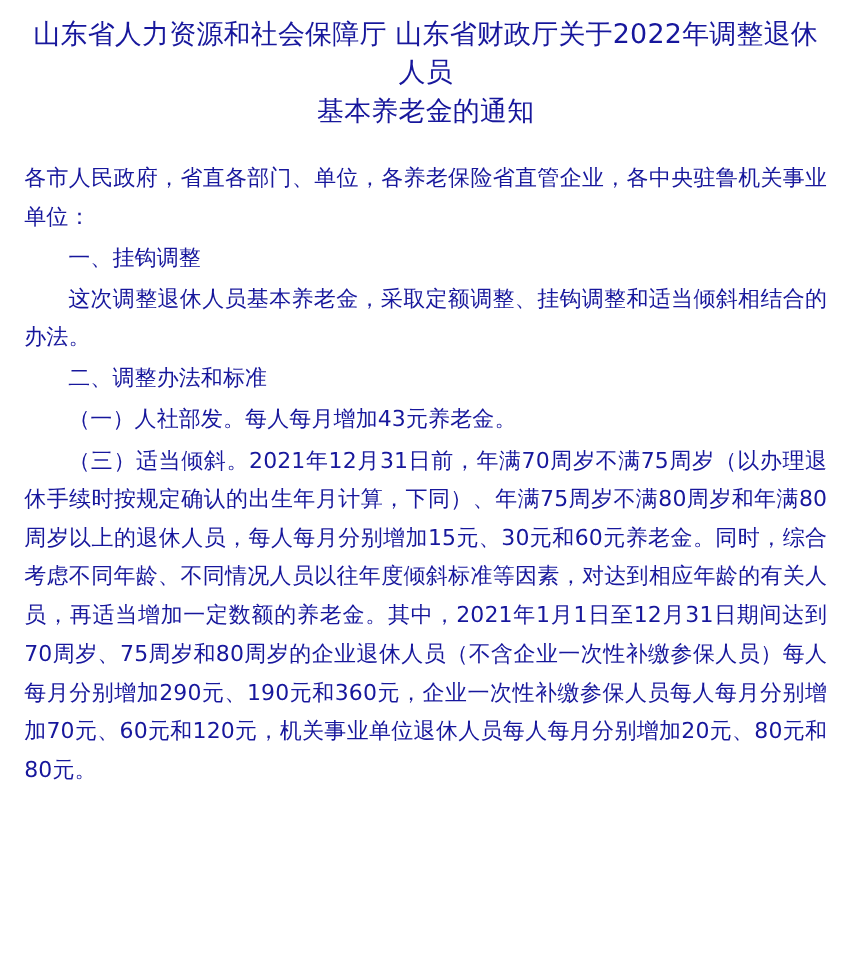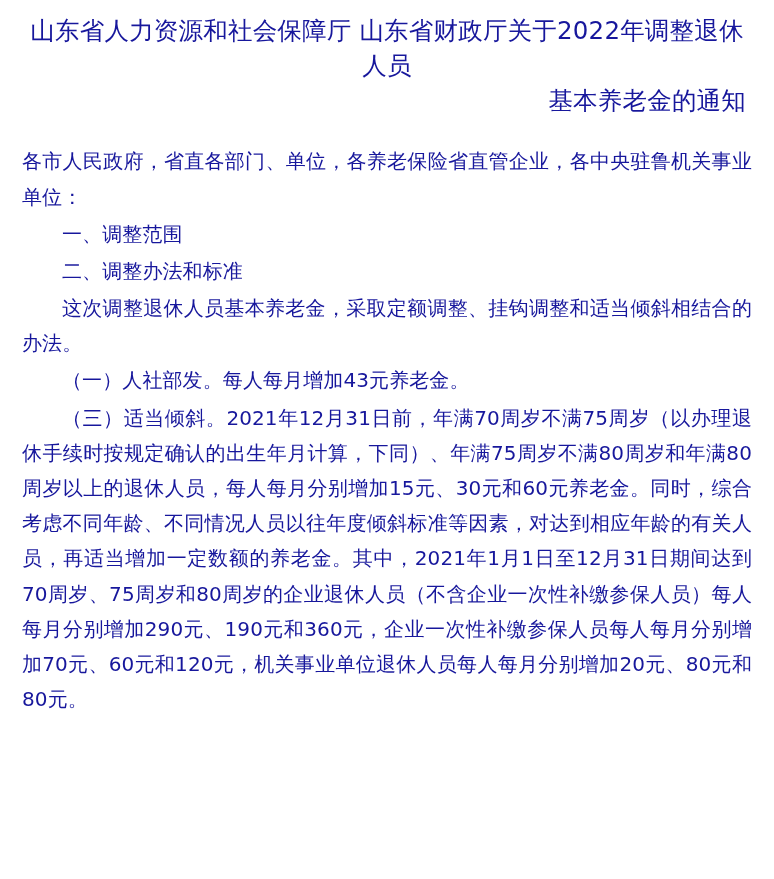--- a/index.html
+++ b/index.html
@@ -26,21 +26,21 @@
     font-size: 24.5px;
     line-height: 1.42;
     text-align: center;
     letter-spacing: 0.2px;
     margin: 0 6px 0 6px;
   }
   .title-line {
     display: block;
   }
   .title-line.l2 {
-    text-align: right;
+    text-align: center;
   }
   .body-block {
     margin-top: 26px;
   }
   p.para {
     margin: 0 0 2px 0;
     color: #17179c;
     font-size: 20px;
     line-height: 1.76;
     text-align: justify;
@@ -62,20 +62,20 @@
 
 <div class="page">
 
   <div class="doc-title">
     <span class="title-line l1">山东省人力资源和社会保障厅  山东省财政厅关于2022年调整退休人员</span>
     <span class="title-line l2">基本养老金的通知</span>
   </div>
 
   <div class="body-block">
     <p class="para noindent">各市人民政府，省直各部门、单位，各养老保险省直管企业，各中央驻鲁机关事业单位：</p>
-    <p class="para sect-head">一、调整范围</p>
+    <p class="para sect-head">一、挂钩调整</p>
+    <p class="para indent">这次调整退休人员基本养老金，采取定额调整、挂钩调整和适当倾斜相结合的办法。</p>
     <p class="para sect-head">二、调整办法和标准</p>
-    <p class="para indent">这次调整退休人员基本养老金，采取定额调整、挂钩调整和适当倾斜相结合的办法。</p>
     <p class="para indent">（一）人社部发。每人每月增加43元养老金。</p>
     <p class="para indent">（三）适当倾斜。2021年12月31日前，年满70周岁不满75周岁（以办理退休手续时按规定确认的出生年月计算，下同）、年满75周岁不满80周岁和年满80周岁以上的退休人员，每人每月分别增加15元、30元和60元养老金。同时，综合考虑不同年龄、不同情况人员以往年度倾斜标准等因素，对达到相应年龄的有关人员，再适当增加一定数额的养老金。其中，2021年1月1日至12月31日期间达到70周岁、75周岁和80周岁的企业退休人员（不含企业一次性补缴参保人员）每人每月分别增加290元、190元和360元，企业一次性补缴参保人员每人每月分别增加70元、60元和120元，机关事业单位退休人员每人每月分别增加20元、80元和80元。</p>
   </div>
 
 </div>
 
 </body></html>

